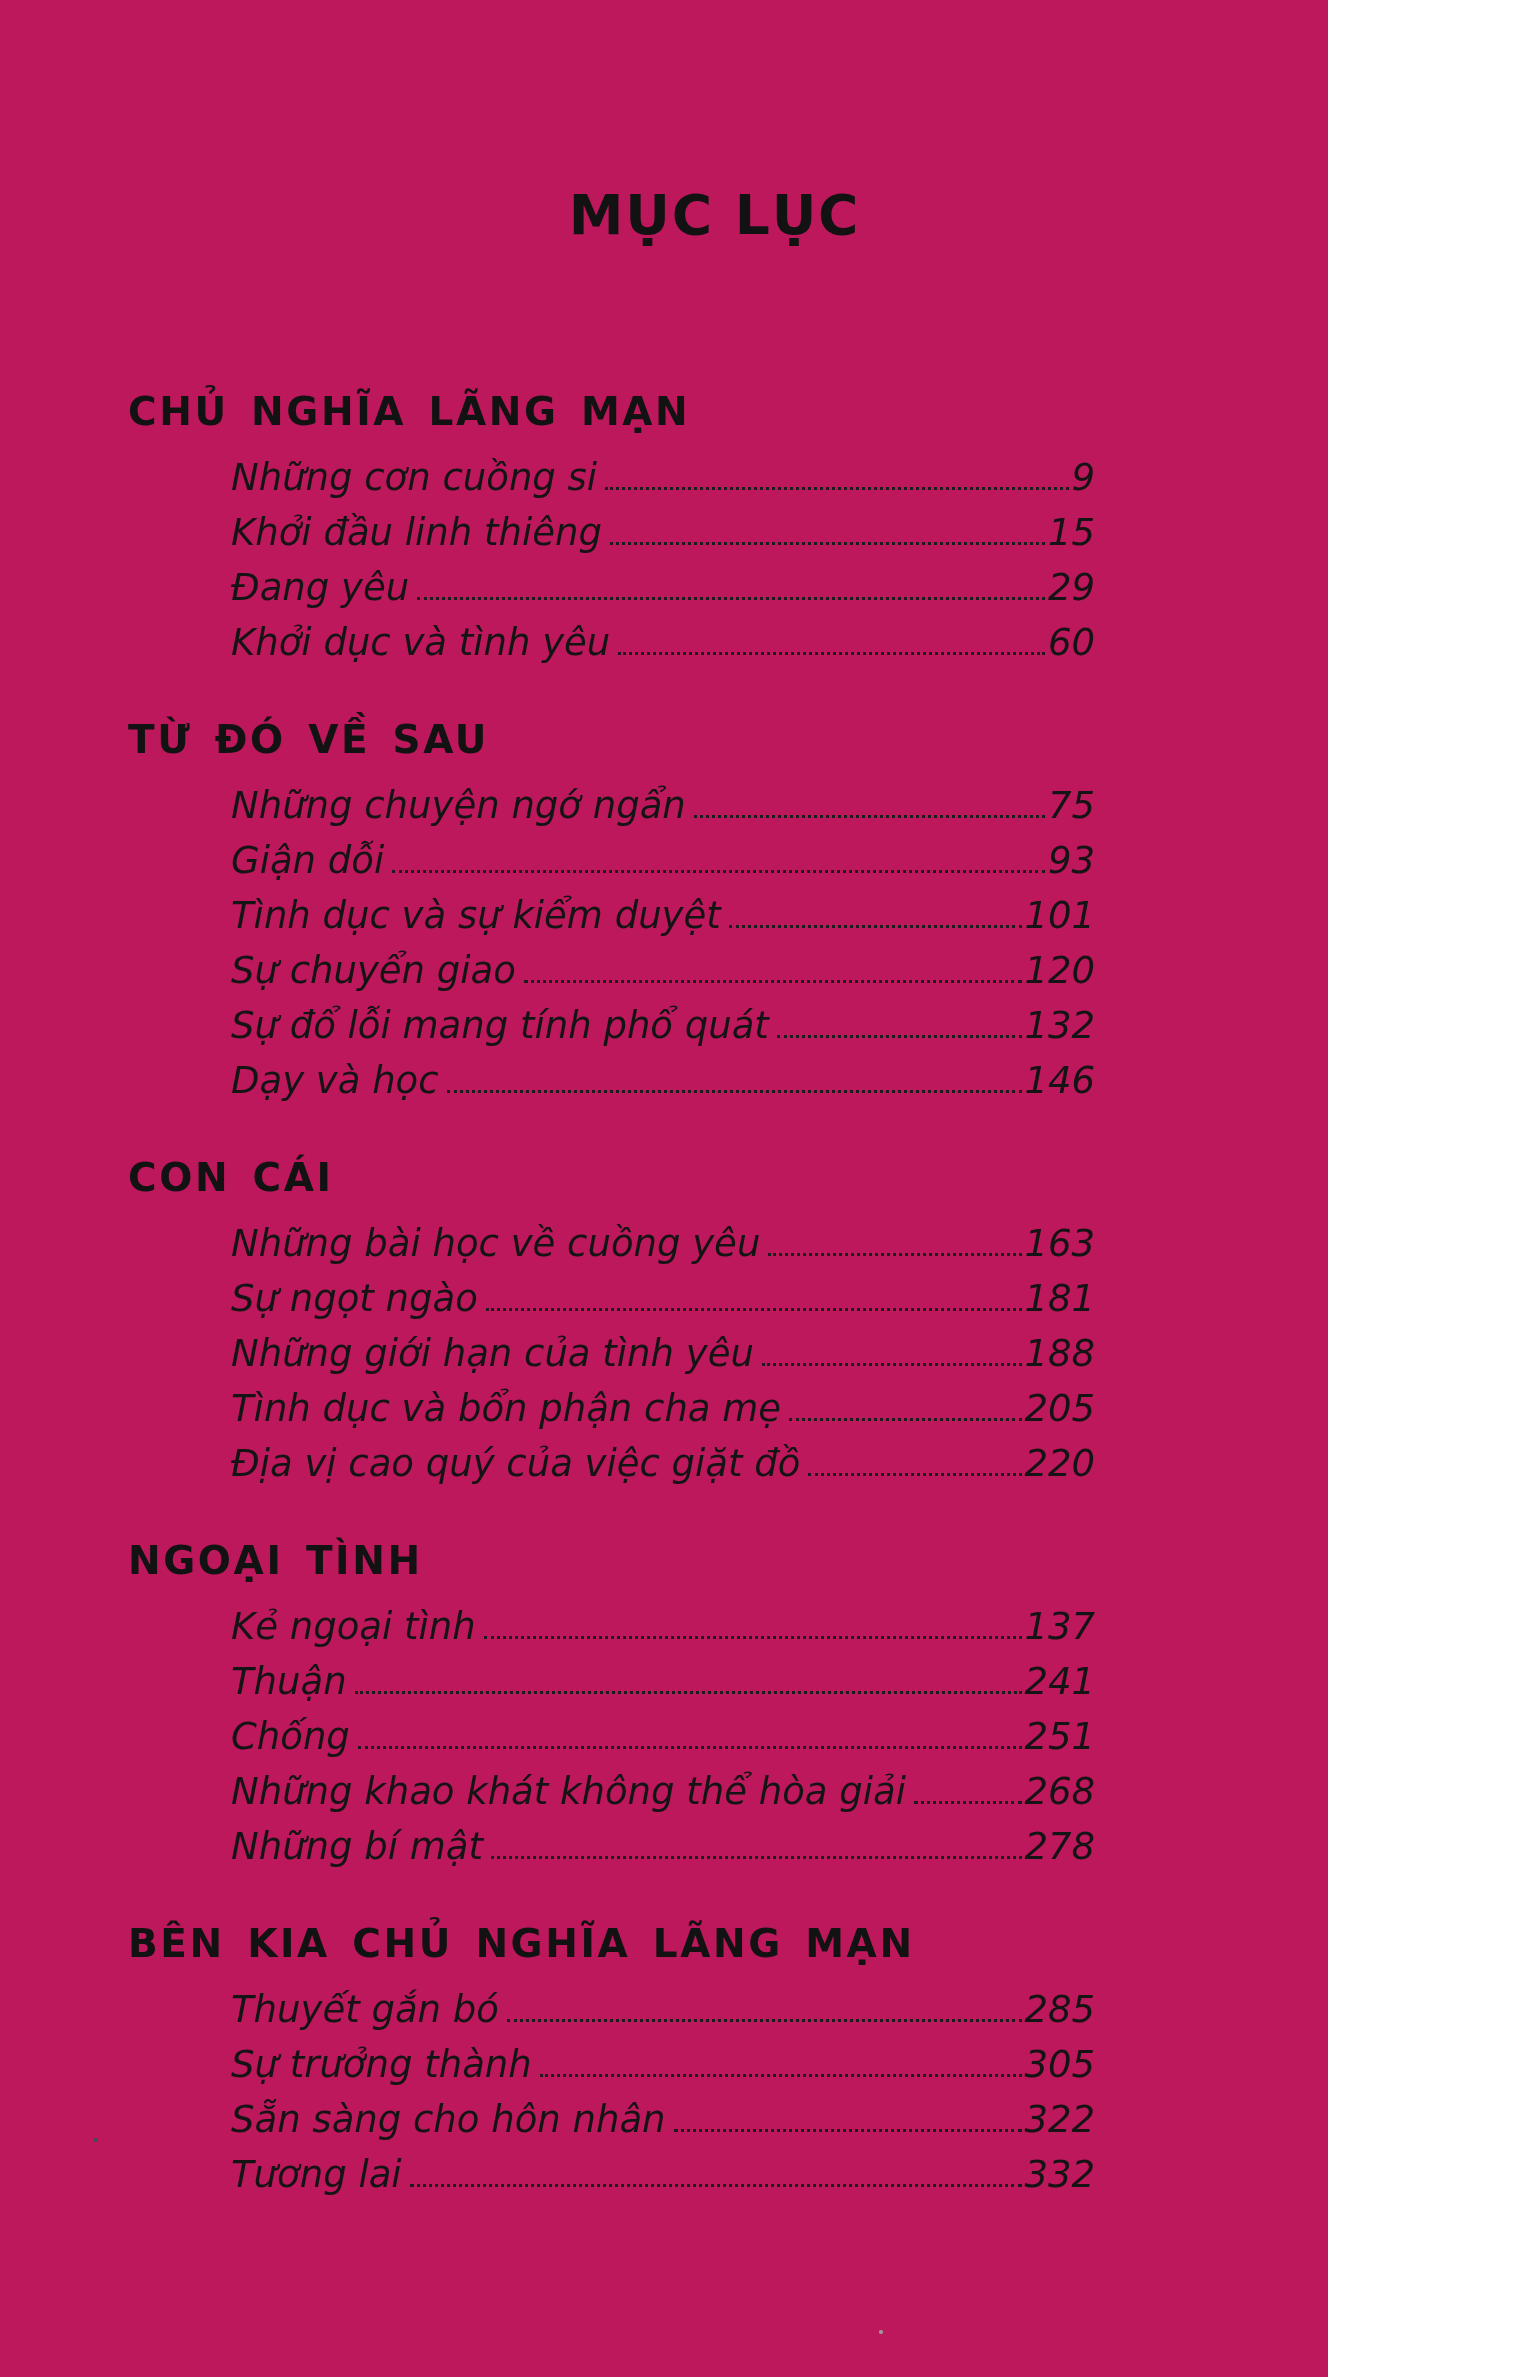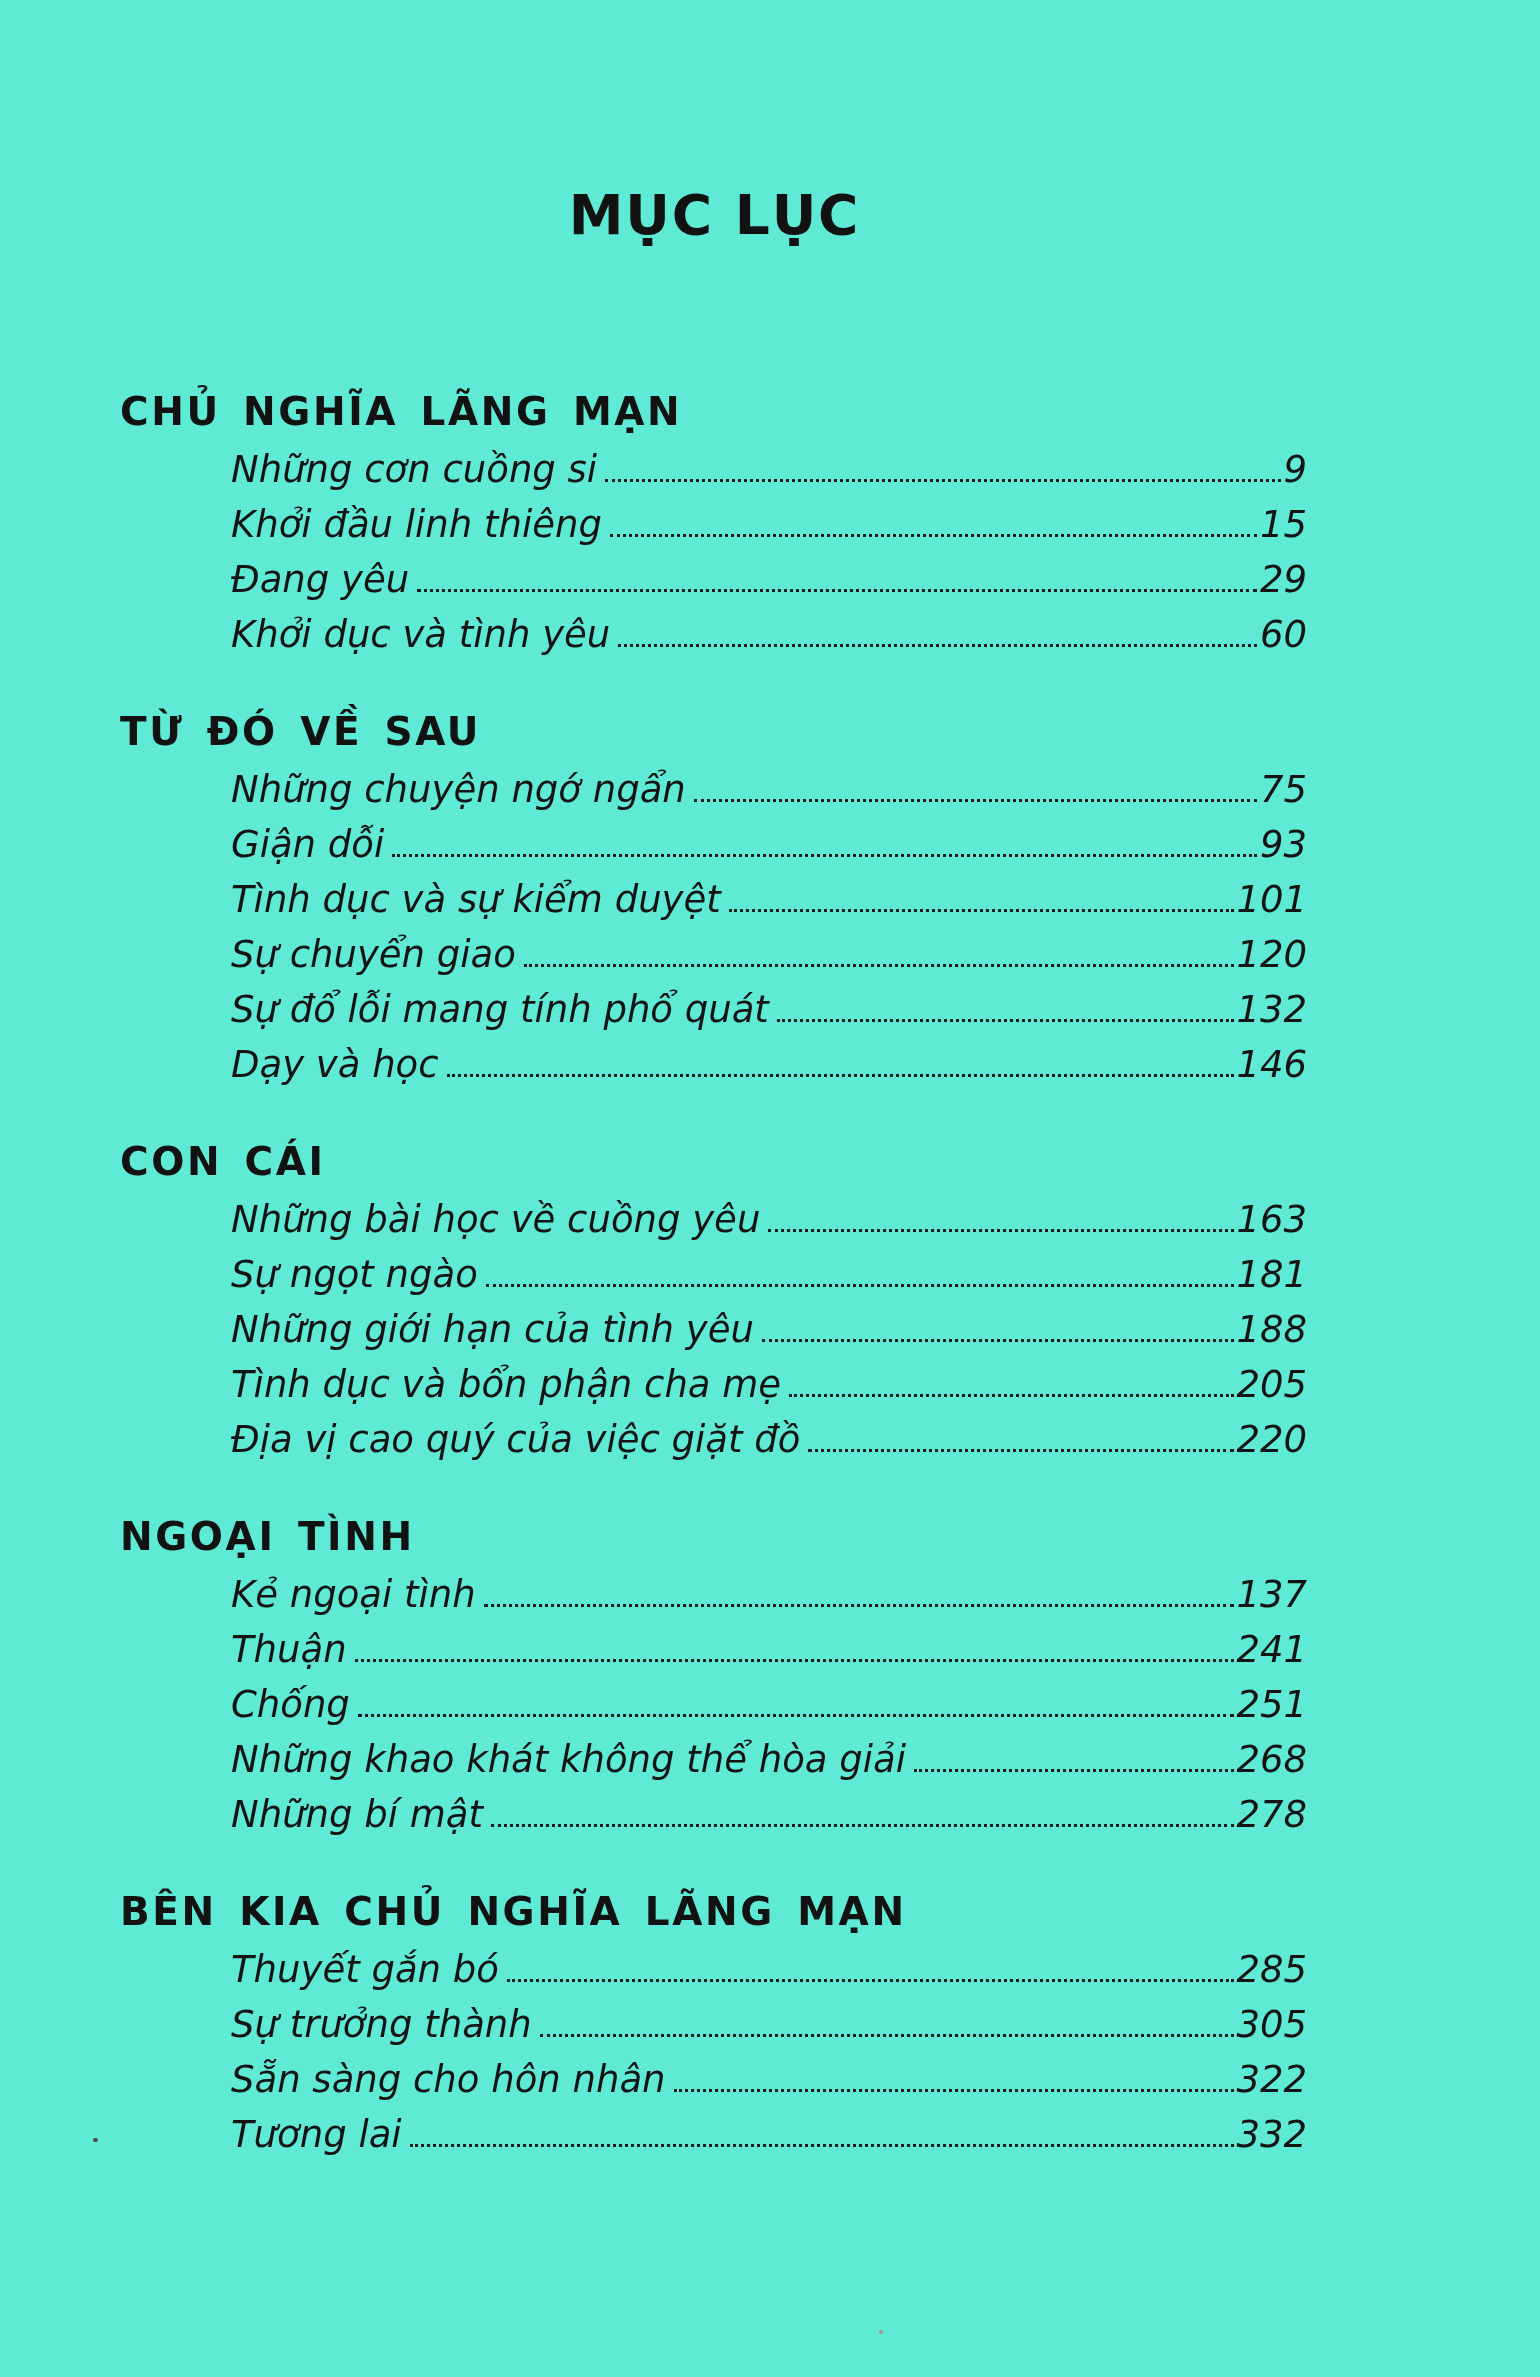--- a/index.html
+++ b/index.html
@@ -2,23 +2,23 @@
 <html lang="vi" style="font-size:14px"><head>
 <meta charset="utf-8">
 <style>
   html, body {
     margin: 0;
     padding: 0;
     background: #ffffff;
   }
   .page {
     position: relative;
-    width: 1540px;
+    width: 1328px;
     height: 2377px;
-    background: #5eead4;
+    background: #be185d;
     color: #141414;
     font-family: "DejaVu Sans", "Liberation Sans", sans-serif;
     overflow: hidden;
   }
   .page-title {
     margin: 180px 0 0 0;
     padding: 0;
     width: 1189px;          
     margin-left: 120px;
     text-align: center;
@@ -32,21 +32,21 @@
     display: block;
     margin: 132px 233px 0 120px; 
   }
   .toc-section {
     margin-top: 40px;
   }
   .toc-section:first-child {
     margin-top: 0;
   }
   .section-heading {
-    margin: 0;
+    margin: 8px;
     padding: 0;
     font-size: 39px;
     line-height: 60px;
     font-weight: bold;
     letter-spacing: 2.6px;
     word-spacing: 6.2px;
     color: #121212;
   }
   .section-entries {
     margin: 0;

